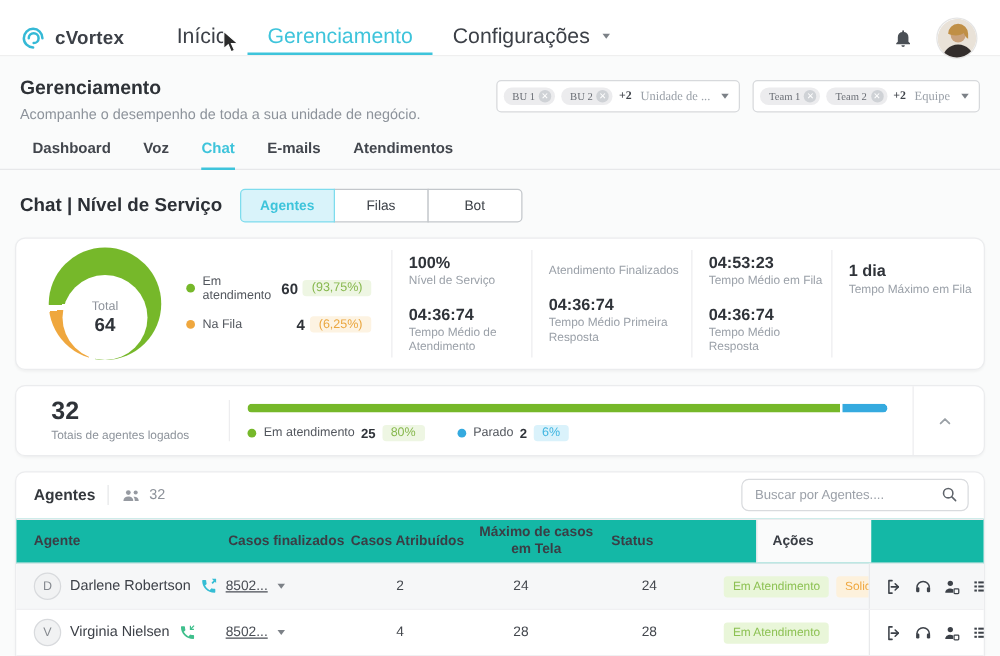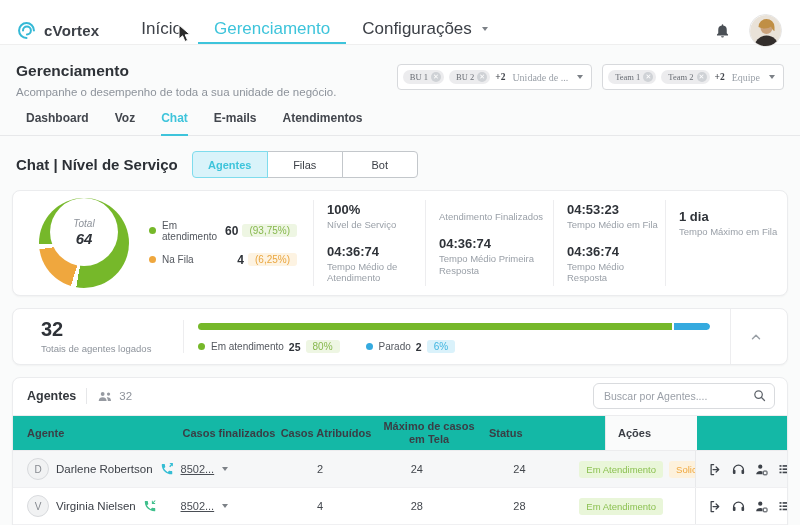--- a/index.html
+++ b/index.html
@@ -49,21 +49,21 @@
   .seg:first-child { border-radius:4px 0 0 4px; margin-left:0; }
   .seg:last-child { border-radius:0 4px 4px 0; }
   .seg.active { background:#d9f3fa; color:#3ec4db; border-color:#7edced; z-index:1; font-weight:700; }
   
   .card { background:#fff; border:1px solid #ebecee; border-radius:8px; margin:12px 12px 0 12px;
     box-shadow:0 1px 2px rgba(0,0,0,.04); }
   
   .stats-card { display:flex; align-items:center; height:106px; padding:0 14px 0 26px; }
   .donut { width:90px; height:90px; border-radius:50%;
     background:conic-gradient(#76b82a 0deg 190deg,#fff 190deg 197deg,#efa73e 197deg 262deg,#fff 262deg 269deg,#76b82a 269deg 360deg);
-    display:flex; align-items:flex-start; justify-content:center; flex:none;font-style:italic; }
+    display:flex; align-items:flex-end; justify-content:center; flex:none; }
   .donut-hole { width:68px; height:68px; border-radius:50%; background:#fff;
     display:flex; flex-direction:column; align-items:center; justify-content:center; }
   .donut-center-label { font-size:10px; color:#8d929a; }
   .donut-center-value { font-size:15px; font-weight:700; color:#2f3339; margin-top:1px; }
   .donut-legend { margin-left:20px; width:148px; flex:none; display:flex; flex-direction:column; gap:11px; }
   .leg-row { display:flex; align-items:center; font-size:10px; color:#53575e; }
   .dot { width:7px; height:7px; border-radius:50%; flex:none; margin-right:6px; }
   .leg-label { flex:1; }
   .leg-value { font-size:12px; font-weight:700; color:#2f3339; margin-right:4px; }
   .pct-badge { font-size:10px; padding:1px 7px; border-radius:3px; white-space:nowrap; }

